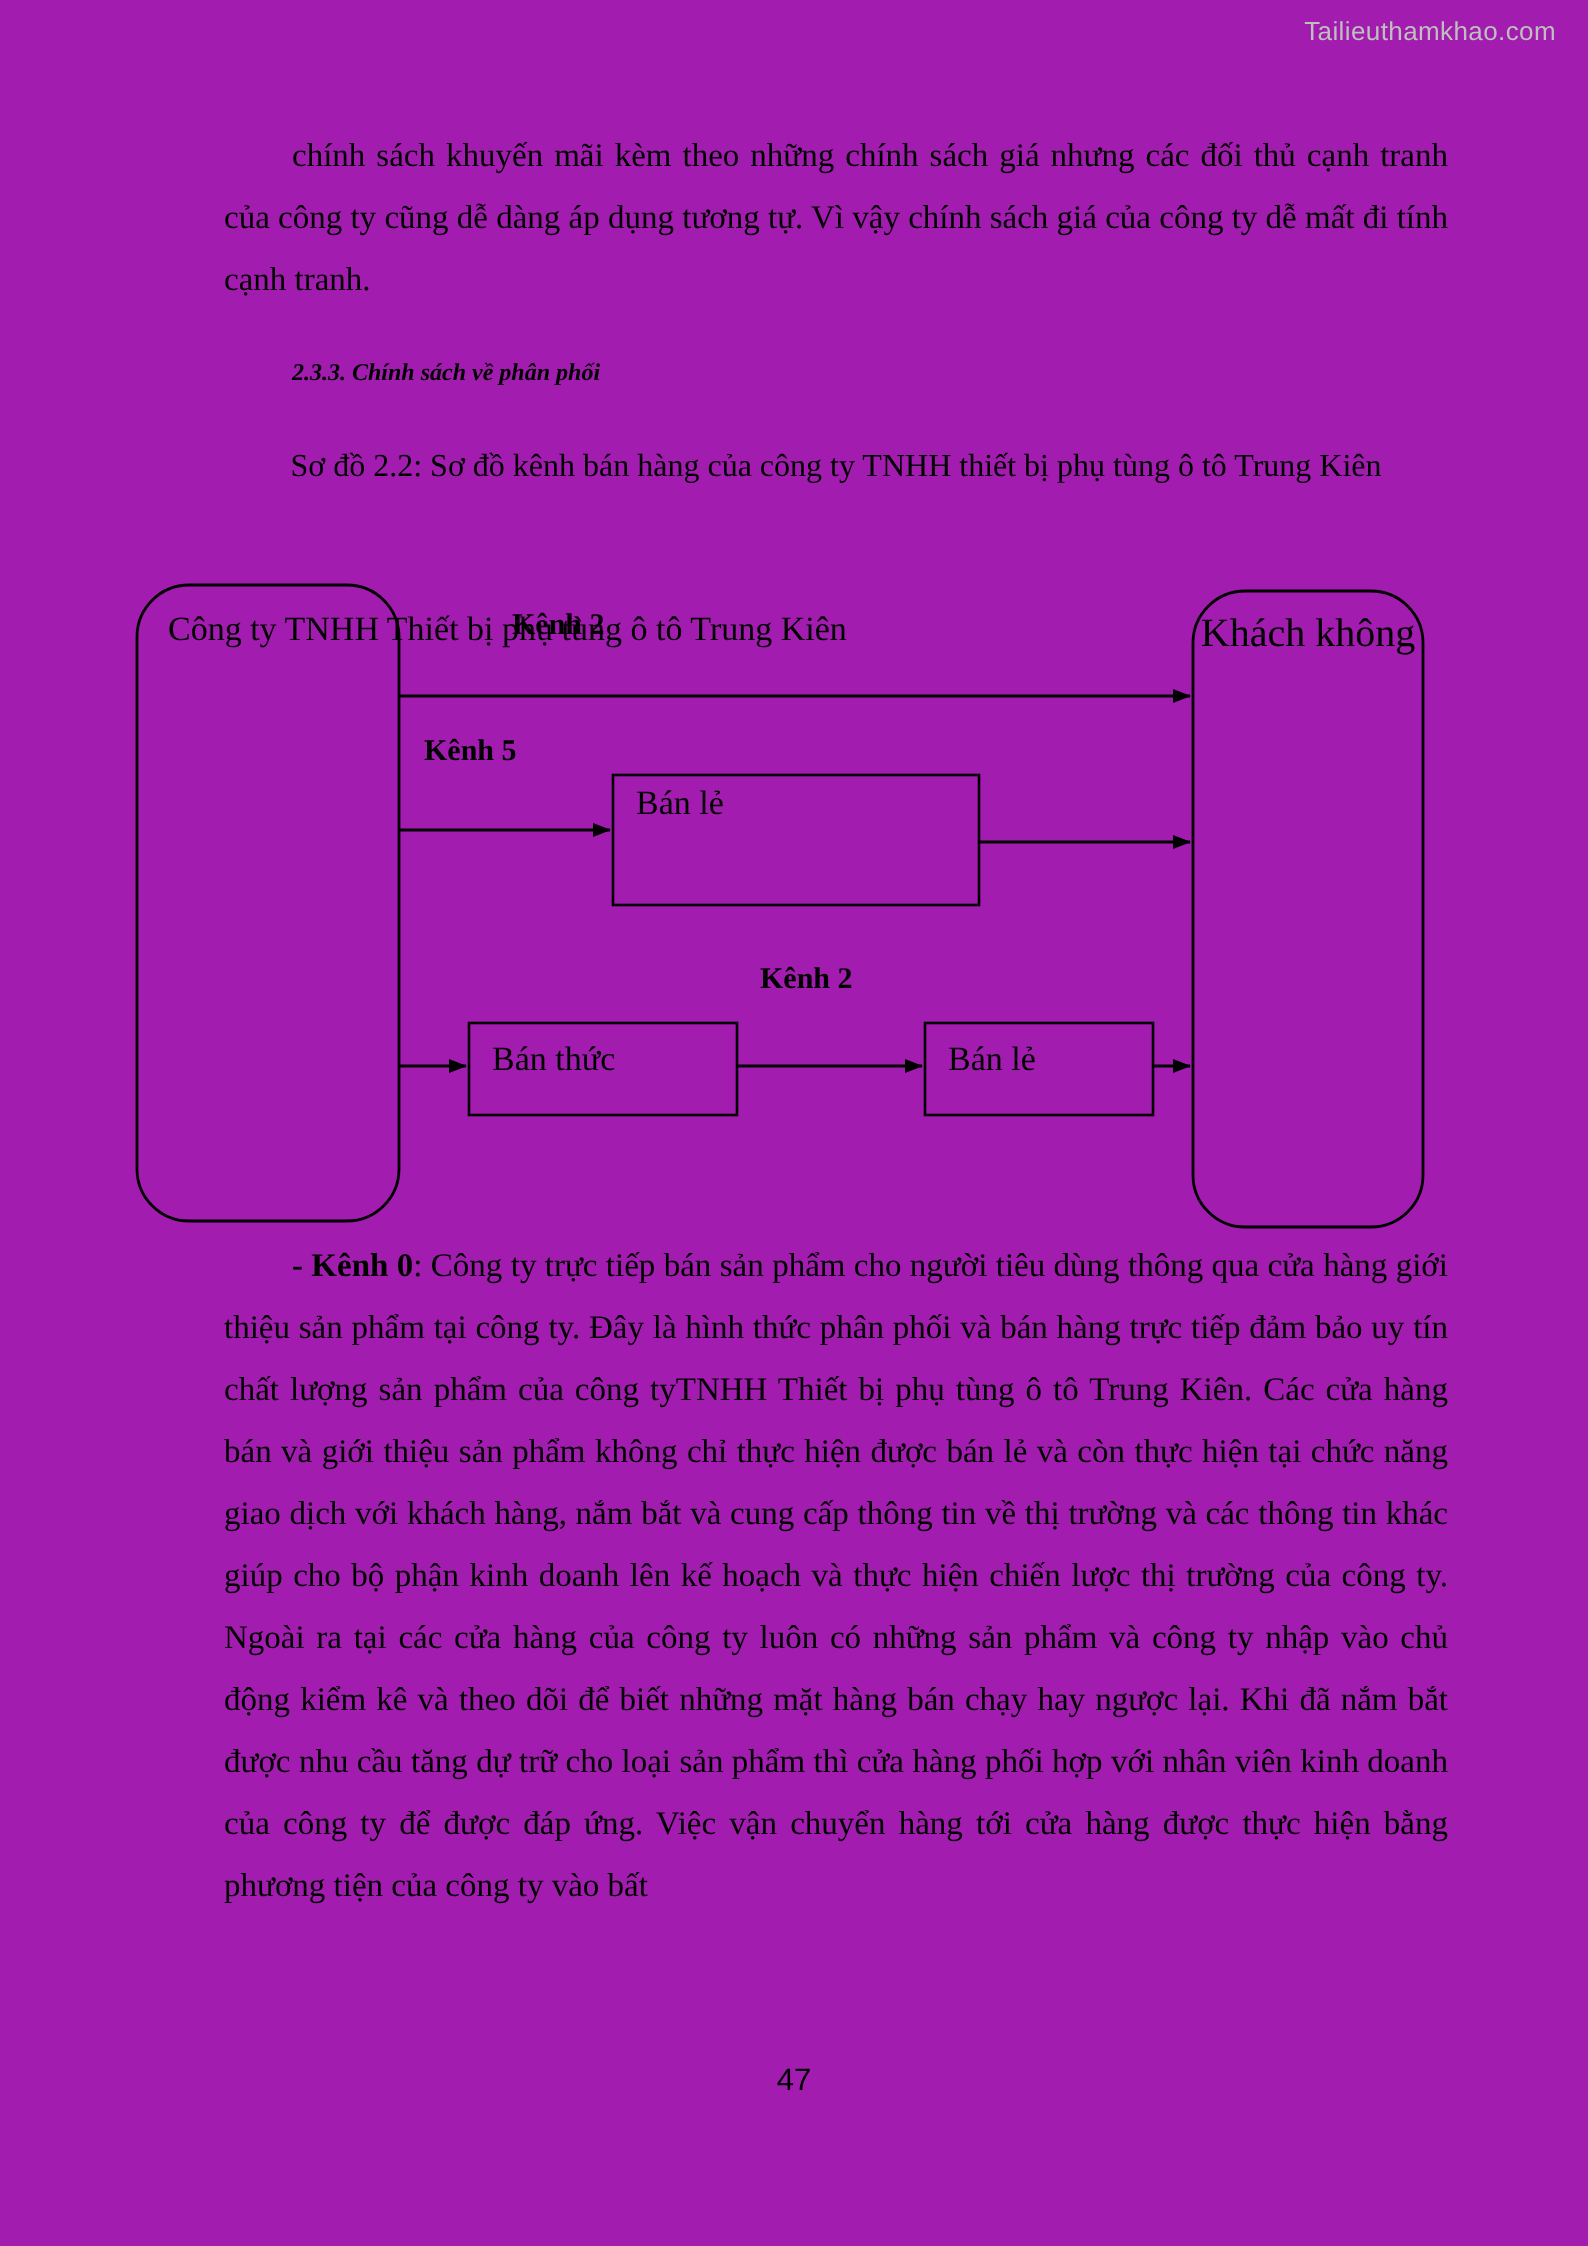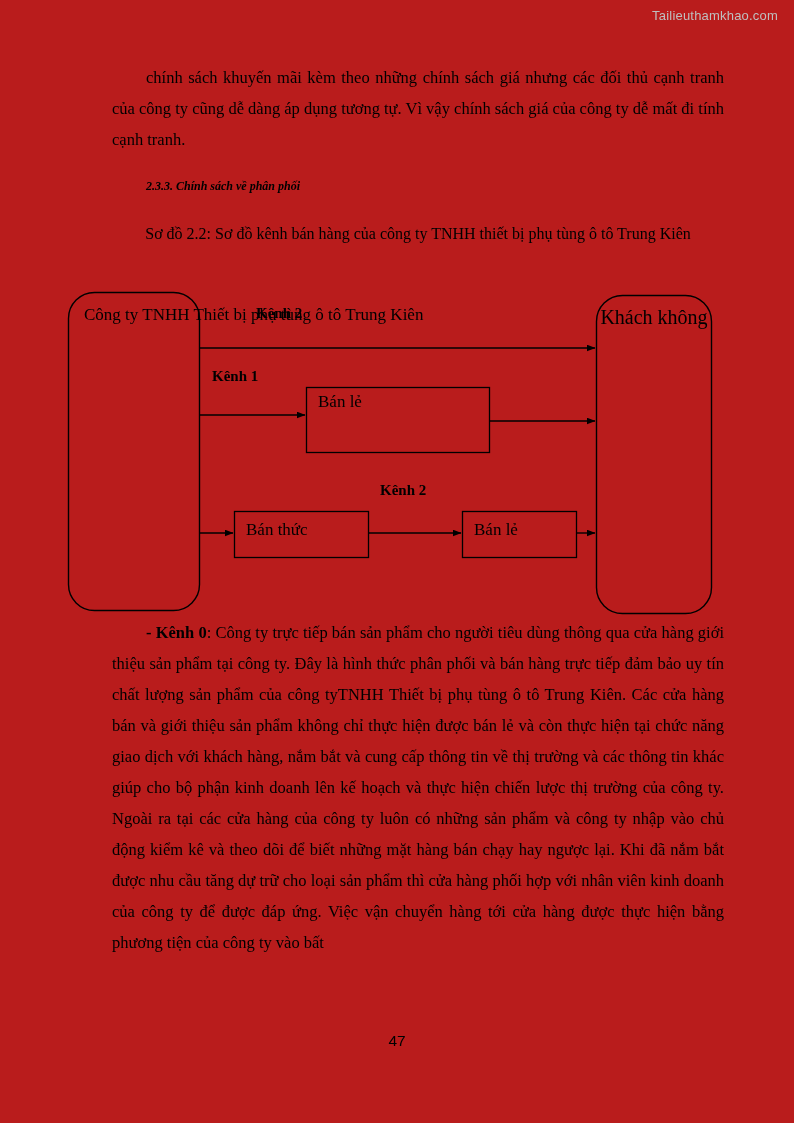--- a/index.html
+++ b/index.html
@@ -14,21 +14,21 @@
     font-family: "Liberation Serif", "DejaVu Serif", serif;
     color: #000000;
     overflow: hidden;
   }
 
   .page {
     position: absolute;
     inset: 0;
     width: 794px;
     height: 1123px;
-    background: #b91c1c;
+    background: #a21caf;
   }
 
   
   .watermark {
     position: absolute;
     top: 8px;
     right: 16px;
     font-family: "Liberation Sans", "DejaVu Sans", sans-serif;
     font-size: 13px;
     letter-spacing: 0.2px;
@@ -199,21 +199,21 @@
     <div class="dg-text" id="right-box-label">Khách không</div>
 
     <div class="dg-text" id="box-banle-1-label">Bán lẻ</div>
 
     <div class="dg-text" id="box-banbuon-label">Bán thức</div>
 
     <div class="dg-text" id="box-banle-2-label">Bán lẻ</div>
 
     <div class="dg-text channel-label" id="channel-0-label">Kênh 2</div>
 
-    <div class="dg-text channel-label" id="channel-1-label">Kênh 1</div>
+    <div class="dg-text channel-label" id="channel-1-label">Kênh 5</div>
 
     <div class="dg-text channel-label" id="channel-2-label">Kênh 2</div>
   </div>
 
   <div class="content" style="top:617px;">
     <p class="body-par para-indent"><span style="font-weight:bold;">- Kênh 0</span><span>: Công ty trực tiếp bán sản phẩm cho người tiêu dùng thông qua cửa hàng giới thiệu sản phẩm tại công ty. Đây là hình thức phân phối và bán hàng trực tiếp đảm bảo uy tín chất lượng sản phẩm của công tyTNHH Thiết bị phụ tùng ô tô Trung Kiên. Các cửa hàng bán và giới thiệu sản phẩm không chỉ thực hiện được bán lẻ và còn thực hiện tại chức năng giao dịch với khách hàng, nắm bắt và cung cấp thông tin về thị trường và các thông tin khác giúp cho bộ phận kinh doanh lên kế hoạch và thực hiện chiến lược thị trường của công ty. Ngoài ra tại các cửa hàng của công ty luôn có những sản phẩm và công ty nhập vào chủ động kiểm kê và theo dõi để biết những mặt hàng bán chạy hay ngược lại. Khi đã nắm bắt được nhu cầu tăng dự trữ cho loại sản phẩm thì cửa hàng phối hợp với nhân viên kinh doanh của công ty để được đáp ứng. Việc vận chuyển hàng tới cửa hàng được thực hiện bằng phương tiện của công ty vào bất</span></p>
   </div>
 
   <div class="page-number">47</div>
 

